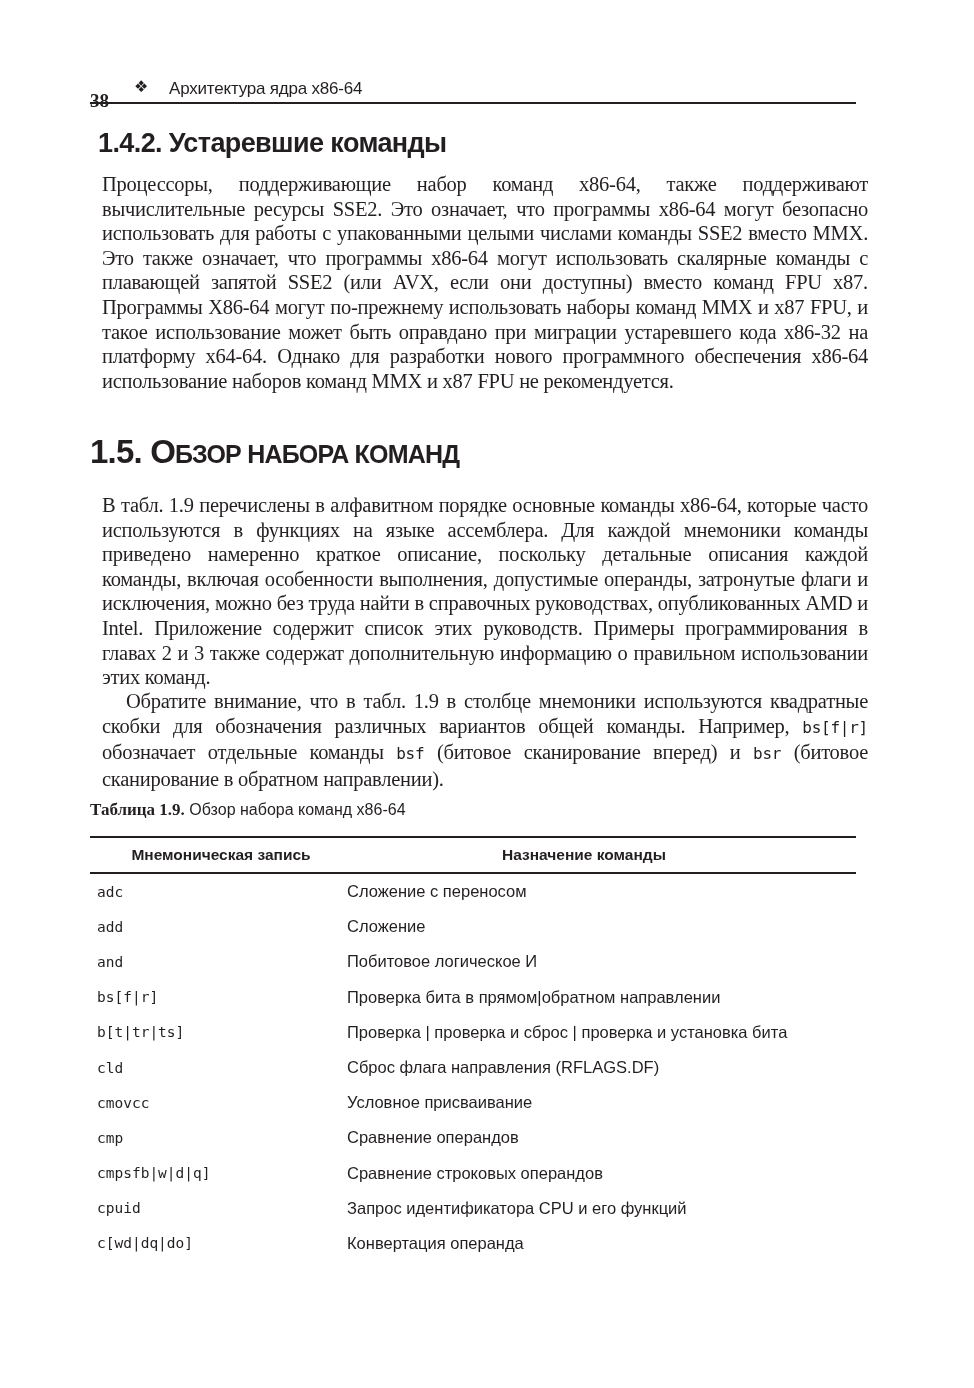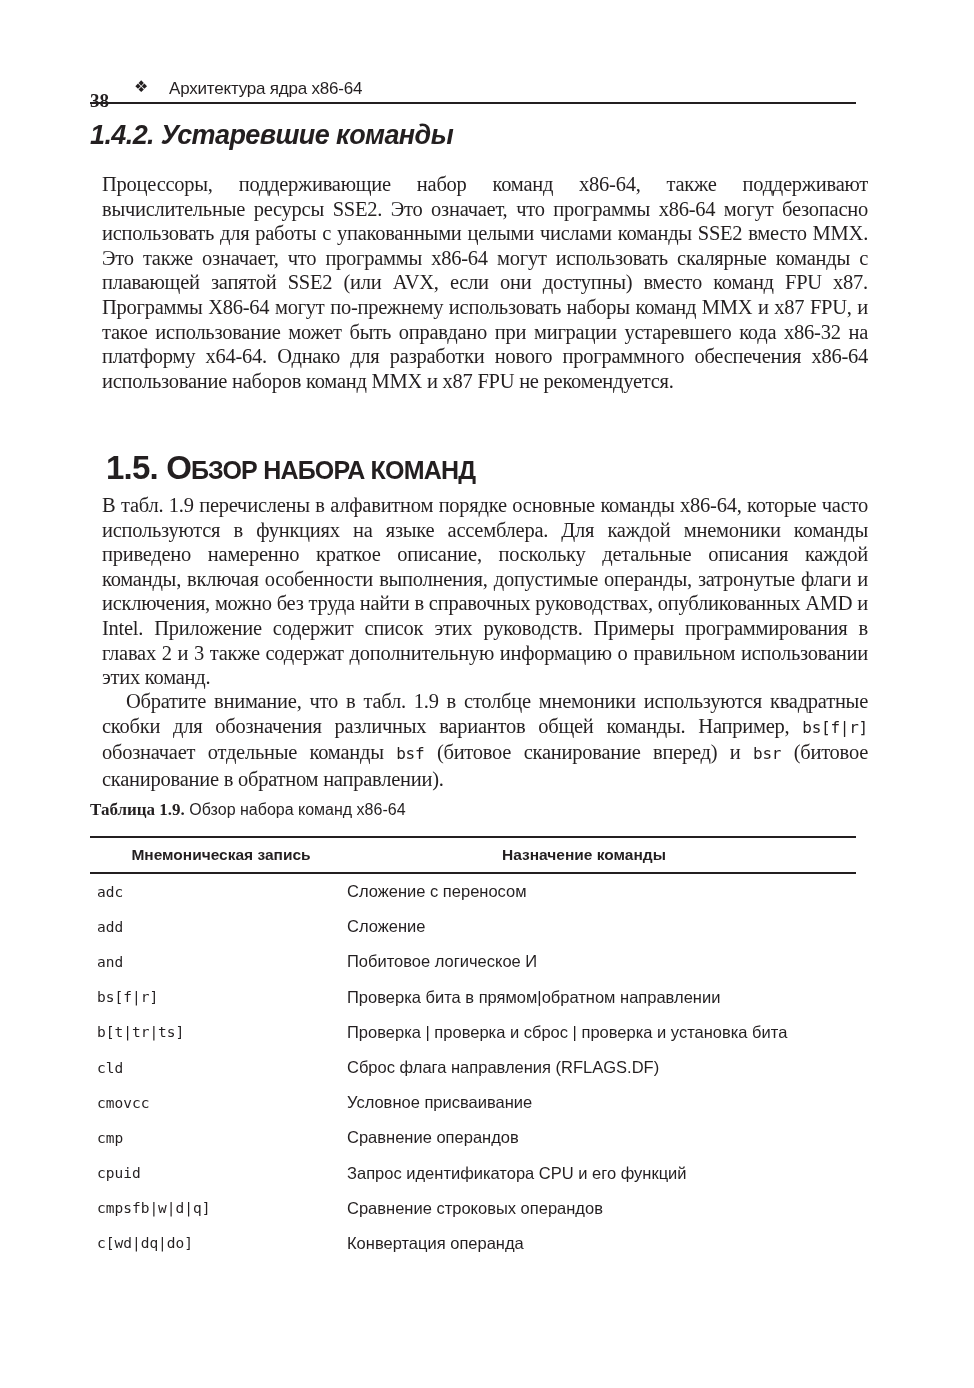--- a/index.html
+++ b/index.html
@@ -5,23 +5,23 @@
   html, body { margin: 0; padding: 0; background: #ffffff; }
   body { width: 974px; height: 1388px; position: relative; overflow: hidden; color: #231f20; }
   .page { position: absolute; left: 90px; top: 0; width: 766px; }
 
   .running-head { position: absolute; top: 76px; left: 0; width: 766px; height: 26px;
     border-bottom: 2.5px solid #231f20; font-family: "Liberation Sans", sans-serif; font-size: 17px; }
   .running-head .pagenum { position: absolute; left: 0; top: 2px; font-family: "Liberation Serif", serif; font-weight: bold; font-size: 19px; margin-top: 12px; }
   .running-head .orn { position: absolute; left: 44px; top: 1px; font-size: 16px; }
   .running-head .chap { position: absolute; left: 79px; top: 3px; font-size: 17px; letter-spacing: -0.2px; }
 
-  h2.sub { position: absolute; top: 120px; left: 0; margin: 0; font-family: "Liberation Sans", sans-serif;
-    font-weight: bold; font-size: 27px; letter-spacing: -0.6px; font-style: italic; }
-  h1.sec { position: absolute; top: 433px; left: 0; margin: 16px; font-family: "Liberation Sans", sans-serif;
+  h2.sub { position: absolute; top: 120px; left: 0; margin: 8px; font-family: "Liberation Sans", sans-serif;
+    font-weight: bold; font-size: 27px; letter-spacing: -0.6px; }
+  h1.sec { position: absolute; top: 433px; left: 0; margin: 0; font-family: "Liberation Sans", sans-serif;
     font-weight: bold; font-size: 33px; letter-spacing: -0.8px; }
   h1.sec .sc { font-size: 25px; }
 
   .para { position: absolute; left: 0; width: 766px; margin: 12px; font-family: "Liberation Serif", serif;
     font-size: 20.5px; line-height: 24.6px; text-align: justify; letter-spacing: -0.25px; }
   .para.indent { text-indent: 24px; }
   .mono { font-family: "DejaVu Sans Mono", monospace; font-size: 16px; }
 
   .caption { position: absolute; top: 800px; left: 0; font-family: "Liberation Sans", sans-serif; font-size: 16px; text-align: right; }
   .caption .lbl { font-family: "Liberation Serif", serif; font-weight: bold; font-size: 17px; }
@@ -100,26 +100,26 @@
         </tr>
         <tr>
           <td class="mn">cmovcc</td>
           <td class="ds">Условное присваивание</td>
         </tr>
         <tr>
           <td class="mn">cmp</td>
           <td class="ds">Сравнение операндов</td>
         </tr>
         <tr>
+          <td class="mn">cmpsfb|w|d|q]</td>
+          <td class="ds">Сравнение строковых операндов</td>
+        </tr>
+        <tr>
           <td class="mn">cpuid</td>
           <td class="ds">Запрос идентификатора CPU и его функций</td>
-        </tr>
-        <tr>
-          <td class="mn">cmpsfb|w|d|q]</td>
-          <td class="ds">Сравнение строковых операндов</td>
         </tr>
         <tr>
           <td class="mn">c[wd|dq|do]</td>
           <td class="ds">Конвертация операнда</td>
         </tr>
       </tbody>
   </table>
 
 </div>
 

